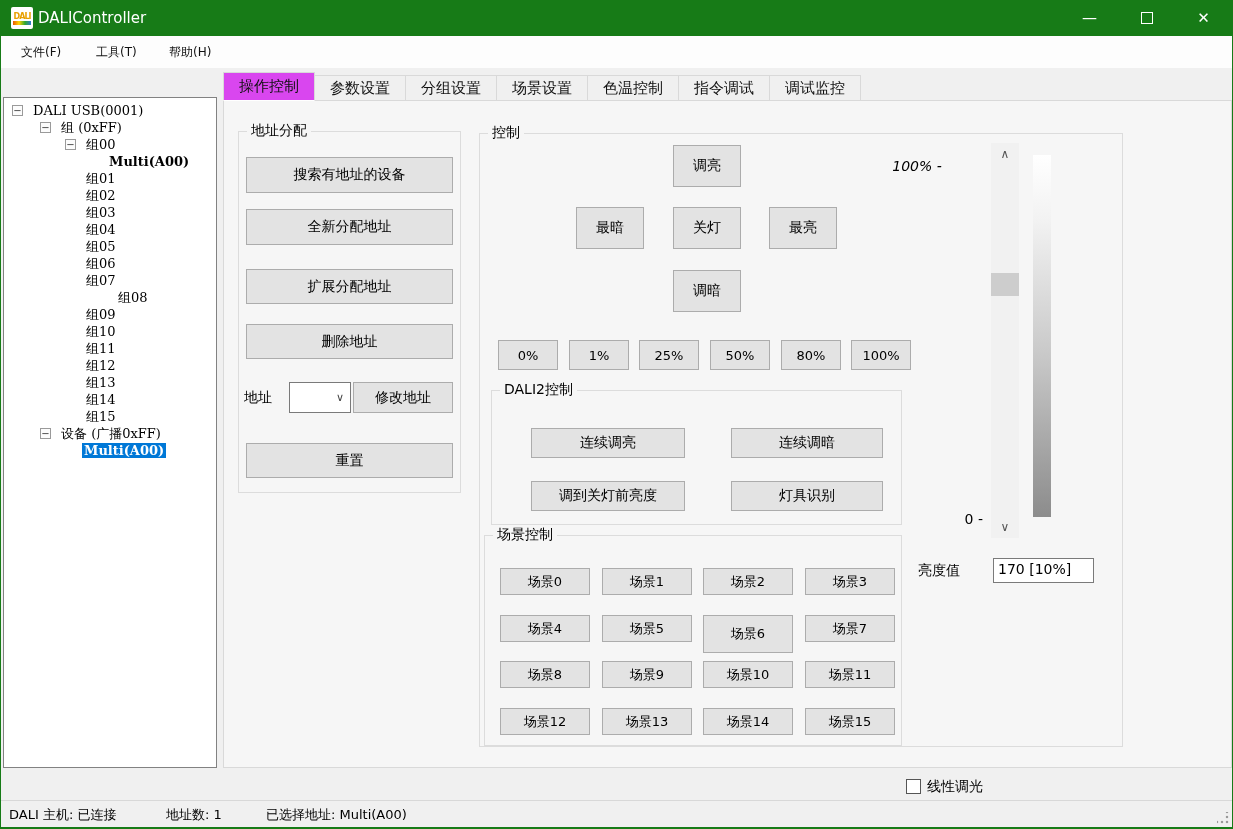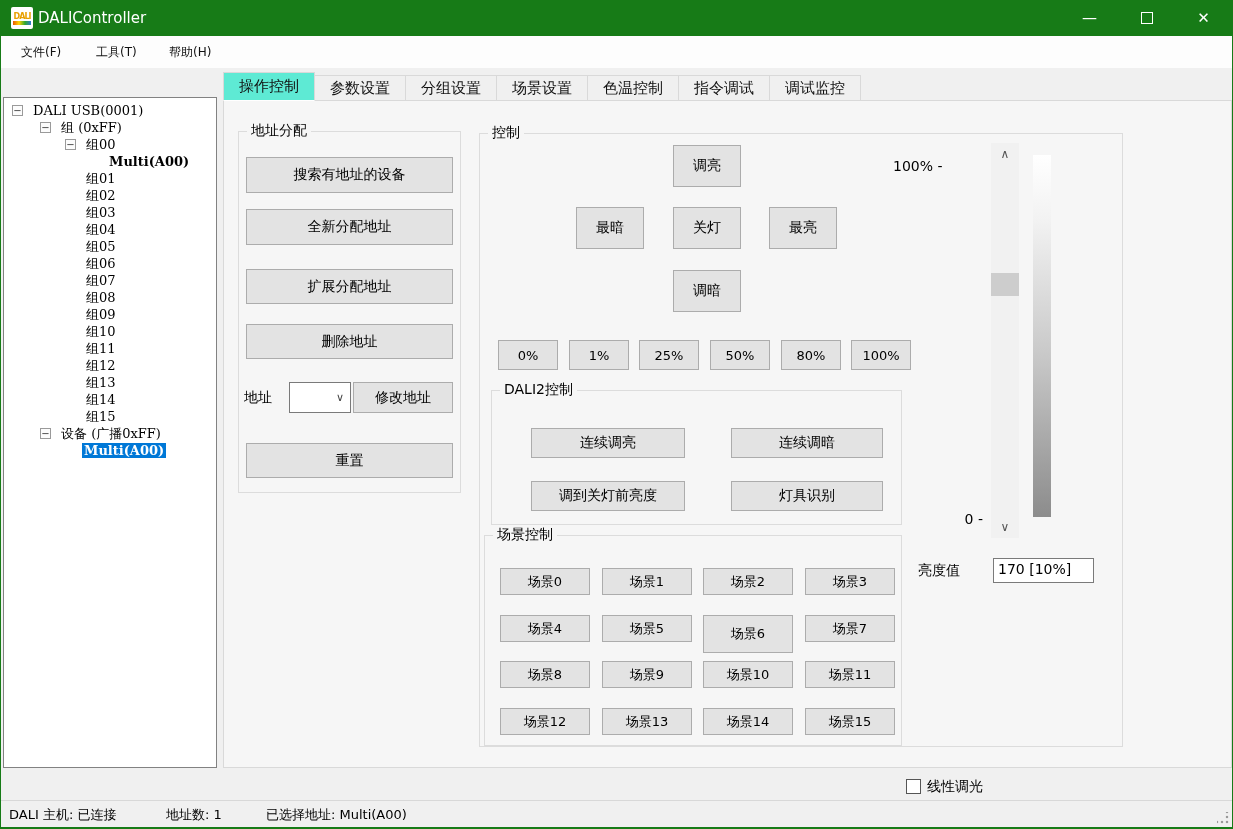--- a/index.html
+++ b/index.html
@@ -60,21 +60,21 @@
   .tree-label { padding:0 2px; }
   .tree-label.selected { background:#0078d7; color:#fff; }
 
   
   .tabs { position:absolute; left:222px; top:72px; display:flex; align-items:flex-end; z-index:3; }
   .tab {
     height:26px; padding:0 15px; font-size:15px; color:#111;
     background:#f0f0f0; border:1px solid #d9d9d9; margin-right:-1px;
     display:flex; align-items:center;
   }
-  .tab.active { height:29px; background:#5eead4; border-bottom:1px solid #fff; position:relative; z-index:4; }
+  .tab.active { height:29px; background:#d946ef; border-bottom:1px solid #fff; position:relative; z-index:4; }
 
   .tab-page {
     position:absolute; left:222px; top:100px; width:1009px; height:668px;
     background:#f6f6f6; border:1px solid #d9d9d9;
   }
 
   
   .groupbox { position:absolute; border:1px solid #dcdcdc; }
   .gb-title {
     position:absolute; top:-10px; left:8px; padding:0 4px;
@@ -195,21 +195,21 @@
     </div>
     <div class="tree-row" style="padding-left:80px">
       <span class="tree-label">组05</span>
     </div>
     <div class="tree-row" style="padding-left:80px">
       <span class="tree-label">组06</span>
     </div>
     <div class="tree-row" style="padding-left:80px">
       <span class="tree-label">组07</span>
     </div>
-    <div class="tree-row" style="padding-left:80px">
+    <div class="tree-row" style="padding-left:112px">
       <span class="tree-label">组08</span>
     </div>
     <div class="tree-row" style="padding-left:80px">
       <span class="tree-label">组09</span>
     </div>
     <div class="tree-row" style="padding-left:80px">
       <span class="tree-label">组10</span>
     </div>
     <div class="tree-row" style="padding-left:80px">
       <span class="tree-label">组11</span>
@@ -299,21 +299,21 @@
   <div class="btn small" style="left:804px; top:615px; width:90px; height:27px;">场景7</div>
   <div class="btn small" style="left:499px; top:661px; width:90px; height:27px;">场景8</div>
   <div class="btn small" style="left:601px; top:661px; width:90px; height:27px;">场景9</div>
   <div class="btn small" style="left:702px; top:661px; width:90px; height:27px;">场景10</div>
   <div class="btn small" style="left:804px; top:661px; width:90px; height:27px;">场景11</div>
   <div class="btn small" style="left:499px; top:708px; width:90px; height:27px;">场景12</div>
   <div class="btn small" style="left:601px; top:708px; width:90px; height:27px;">场景13</div>
   <div class="btn small" style="left:702px; top:708px; width:90px; height:27px;">场景14</div>
   <div class="btn small" style="left:804px; top:708px; width:90px; height:27px;">场景15</div>
 
-  <span class="lbl" style="left:892px; top:158px; width:84px; text-align:left;">100% -</span>
+  <span class="lbl" style="left:874px; top:158px; width:84px; text-align:center;font-style:italic;">100% -</span>
   <div class="vscroll">
     <div class="arrow up">∧</div>
     <div class="thumb"></div>
     <div class="arrow down">∨</div>
   </div>
   <div class="gradientbar"></div>
   <span class="lbl" style="left:928px; top:511px; width:54px; text-align:right;">0 -</span>
   <span class="lbl" style="left:917px; top:562px;">亮度值</span>
   <div class="textbox" style="left:992px; top:558px; width:101px; height:25px;">170 [10%]</div>
 

